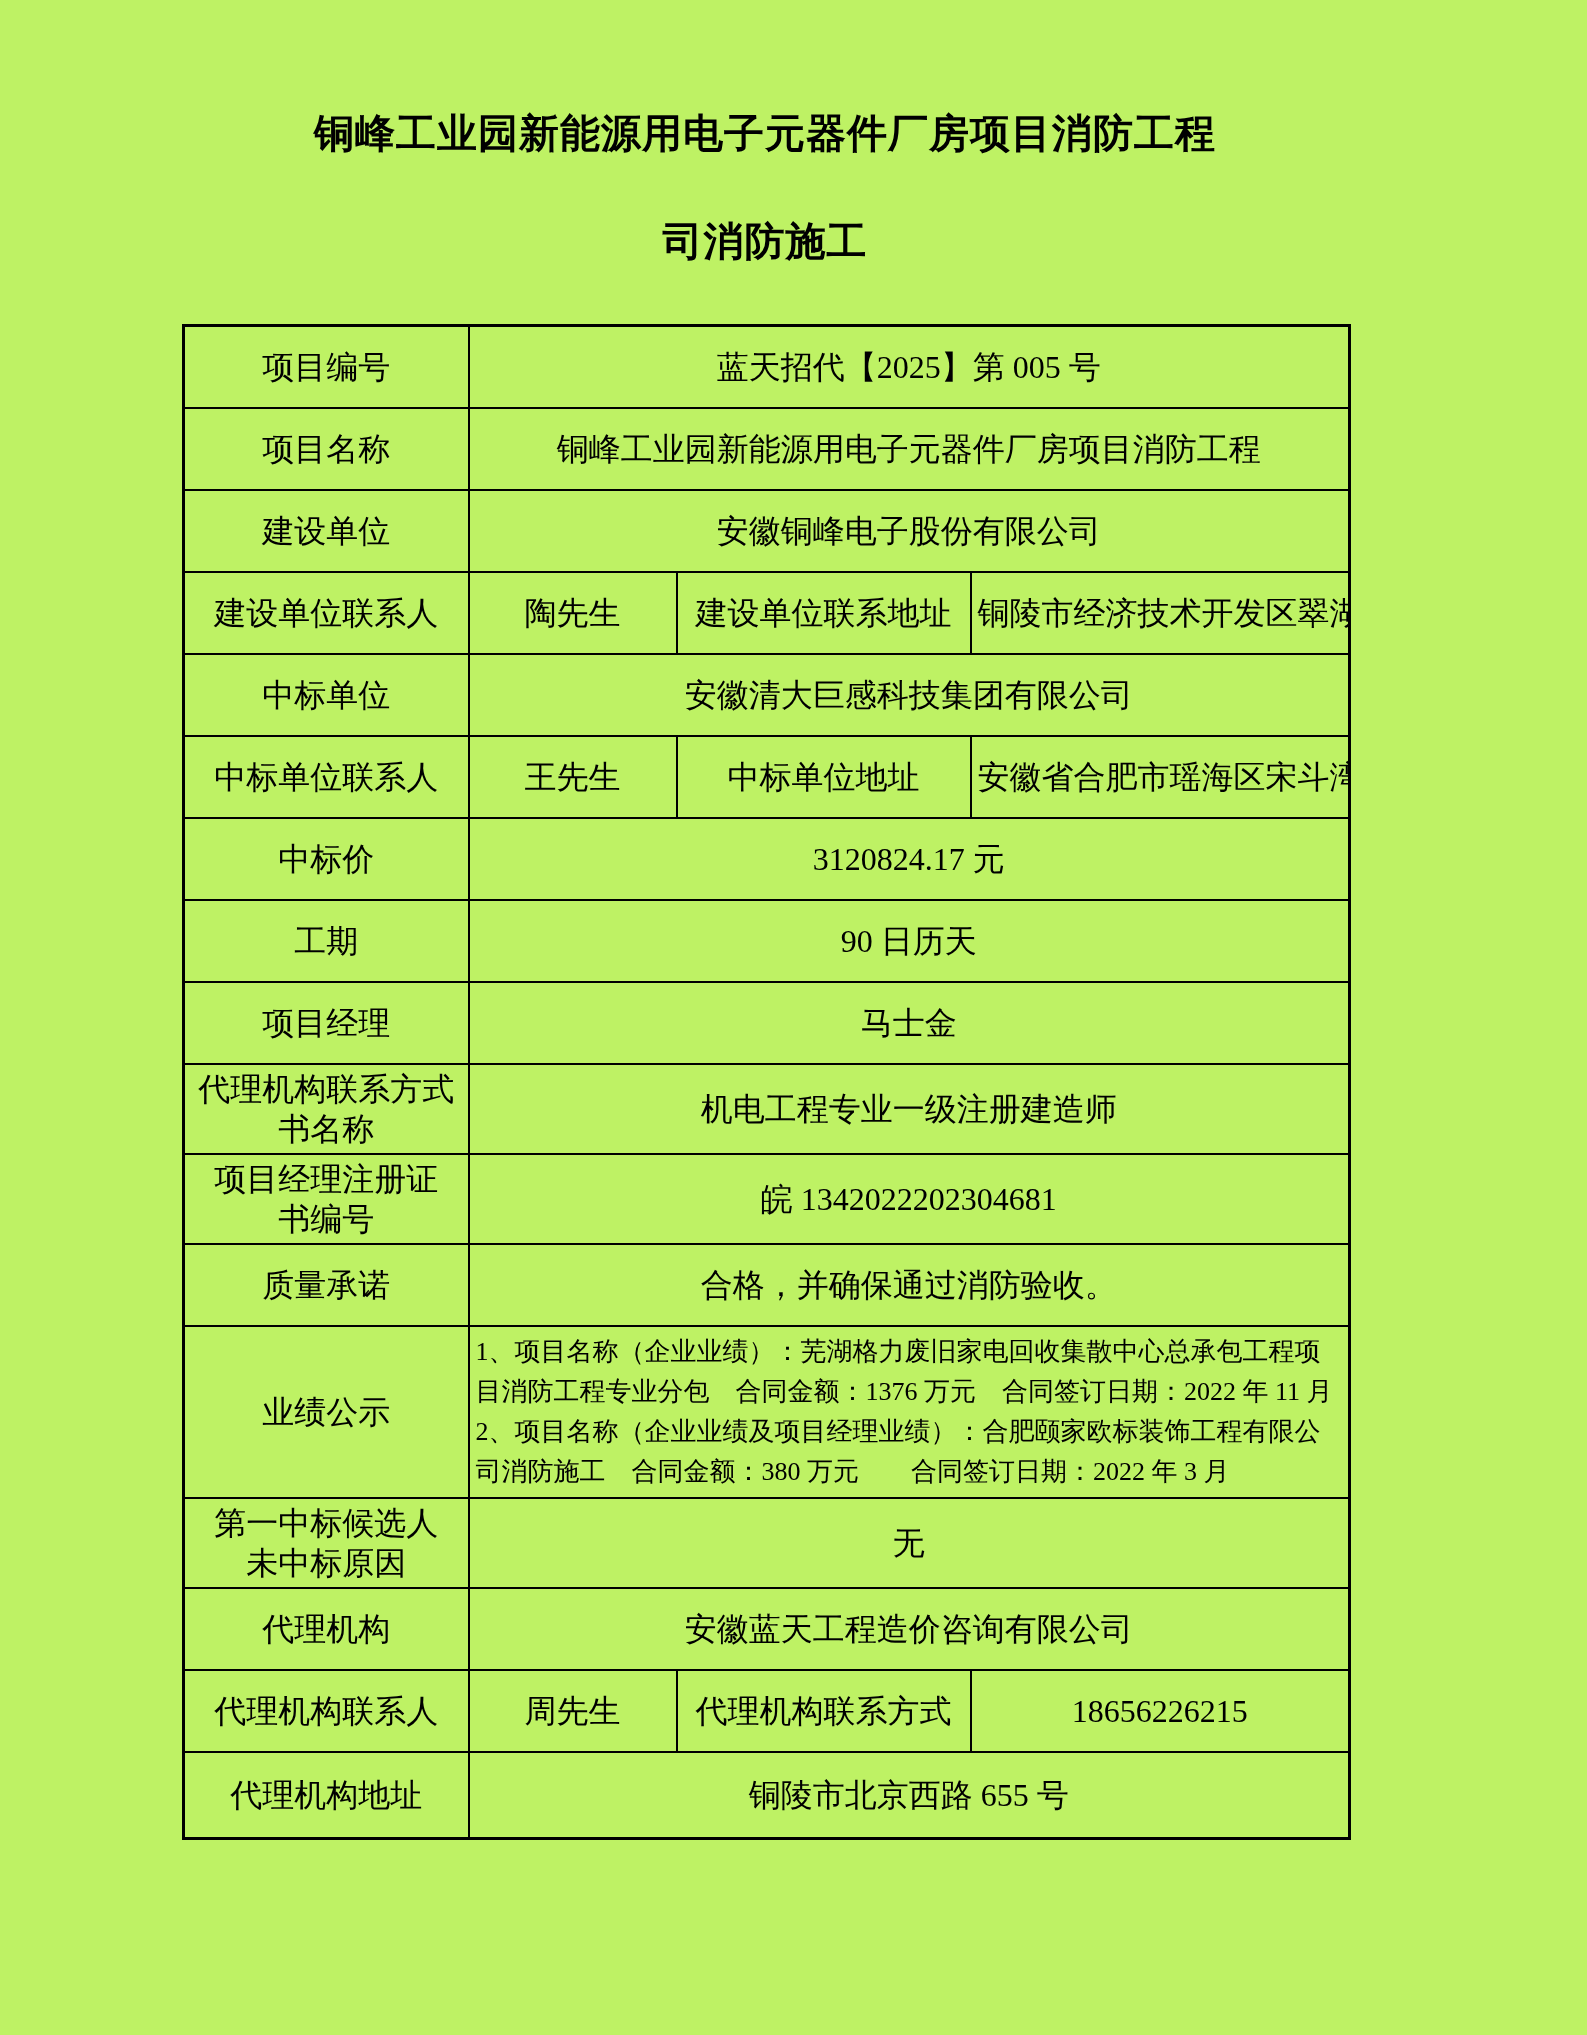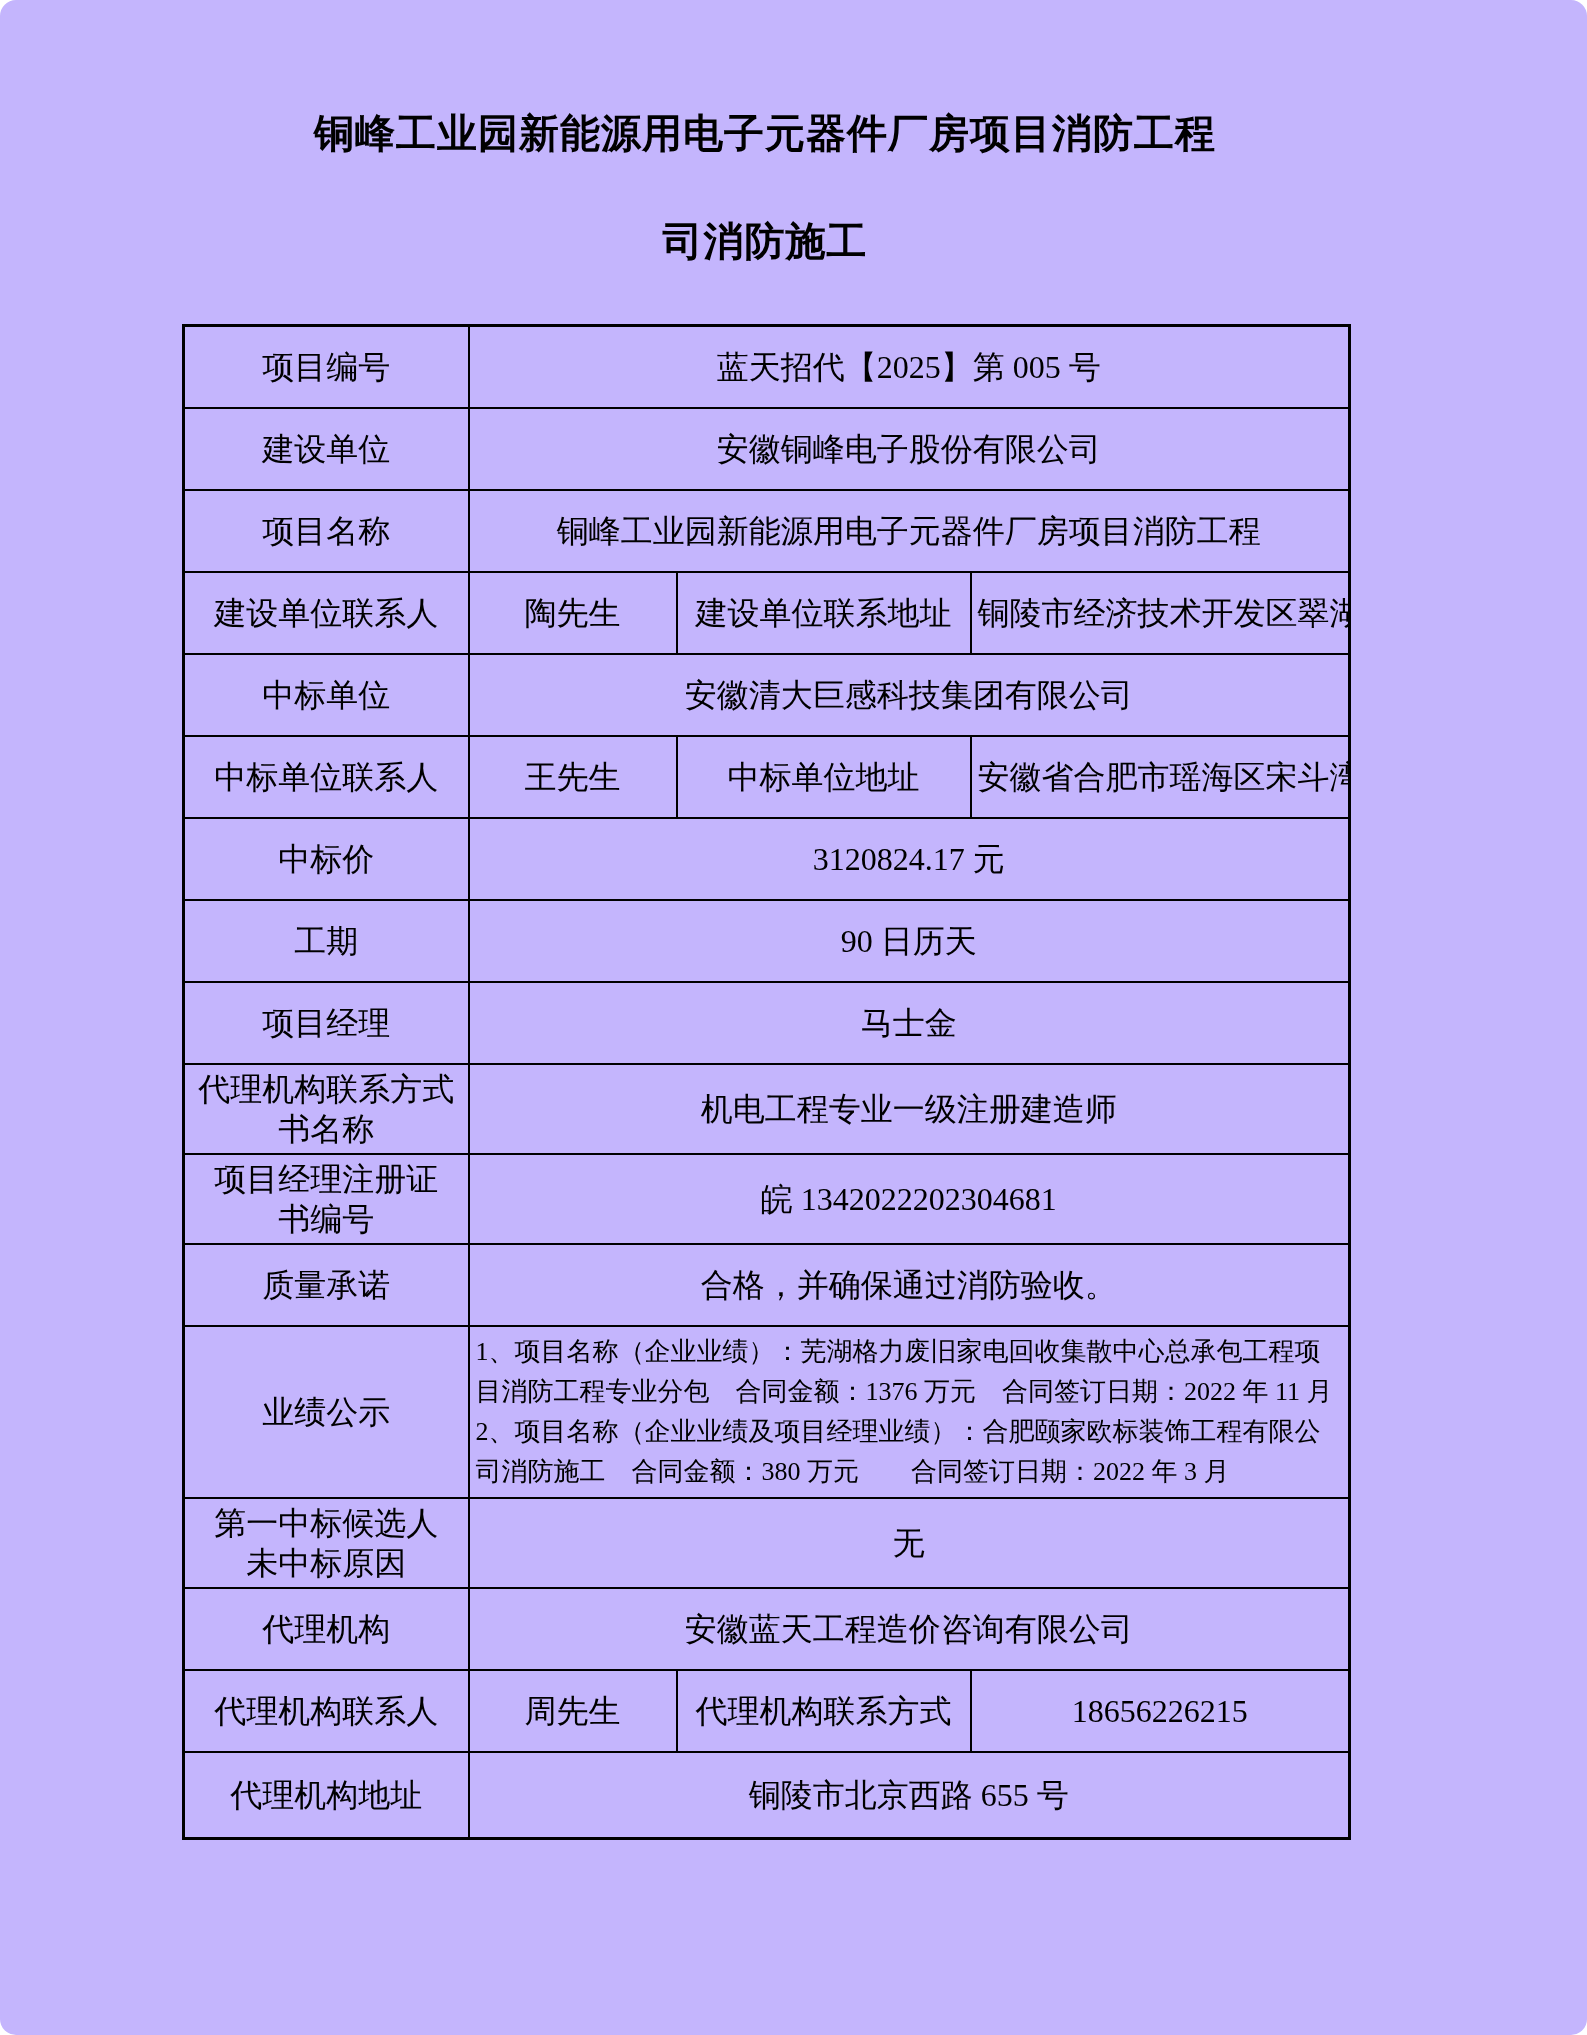--- a/index.html
+++ b/index.html
@@ -1,18 +1,18 @@
 <!DOCTYPE html>
 <html lang="zh"><head>
 <meta charset="utf-8">
 <style>
   html,body{margin:0;padding:0;background:#ffffff;}
   .page{
-    width:1587px;height:2035px;background:#c4b5fd;overflow:hidden;
-    font-family:"Liberation Serif","DejaVu Serif",serif;color:#000000;border-radius:16px;
+    width:1587px;height:2035px;background:#bef264;overflow:hidden;
+    font-family:"Liberation Serif","DejaVu Serif",serif;color:#000000;
   }
   .content{width:1166px;margin-left:182px;padding-top:106px;}
   .doc-title{
     margin:0;font-size:40px;font-weight:bold;text-align:center;
     line-height:56px;letter-spacing:1px;
   }
   .doc-subtitle{
     margin:54px 0 0 0;font-size:40px;font-weight:bold;text-align:center;
     line-height:52px;letter-spacing:1px;
   }
@@ -50,26 +50,26 @@
           <col style="width:208px">
           <col style="width:294px">
           <col style="width:379px">
       </colgroup>
       <tbody>
         <tr class="r">
           <td class="lbl">项目编号</td>
           <td class="val" colspan="3">蓝天招代【2025】第 005 号</td>
         </tr>
         <tr class="r">
+          <td class="lbl">项目名称</td>
+          <td class="val" colspan="3">铜峰工业园新能源用电子元器件厂房项目消防工程</td>
+        </tr>
+        <tr class="r">
           <td class="lbl">建设单位</td>
           <td class="val" colspan="3">安徽铜峰电子股份有限公司</td>
-        </tr>
-        <tr class="r">
-          <td class="lbl">项目名称</td>
-          <td class="val" colspan="3">铜峰工业园新能源用电子元器件厂房项目消防工程</td>
         </tr>
         <tr class="r">
           <td class="lbl">建设单位联系人</td>
           <td class="val">陶先生</td>
           <td class="lbl">建设单位联系地址</td>
           <td class="val-sm">铜陵市经济技术开发区翠湖三路 399 号</td>
         </tr>
         <tr class="r">
           <td class="lbl">中标单位</td>
           <td class="val" colspan="3">安徽清大巨感科技集团有限公司</td>

